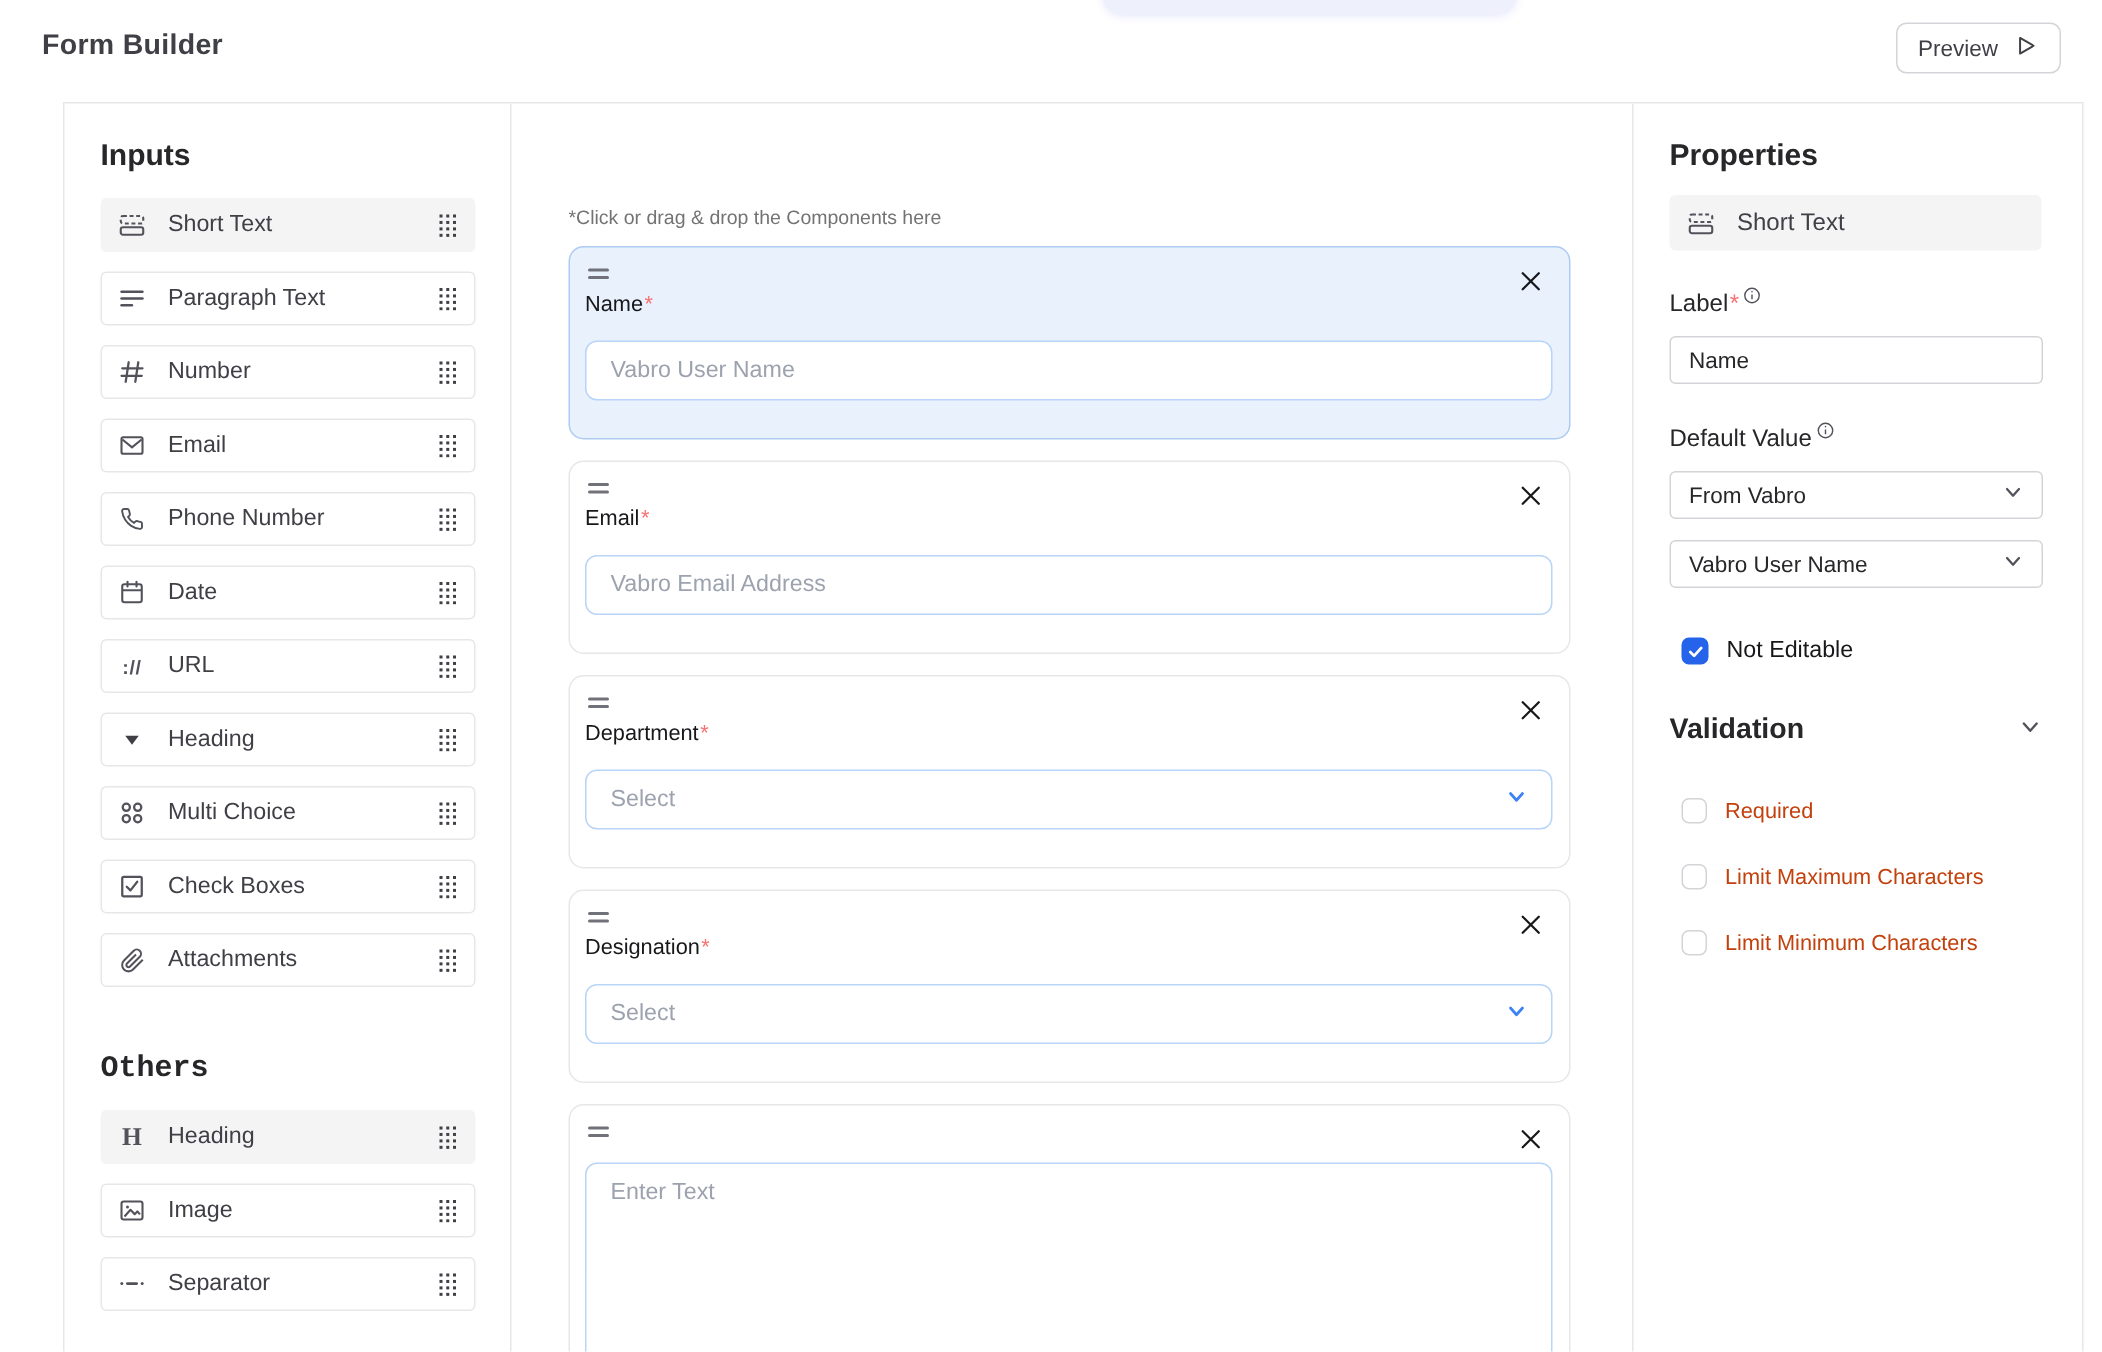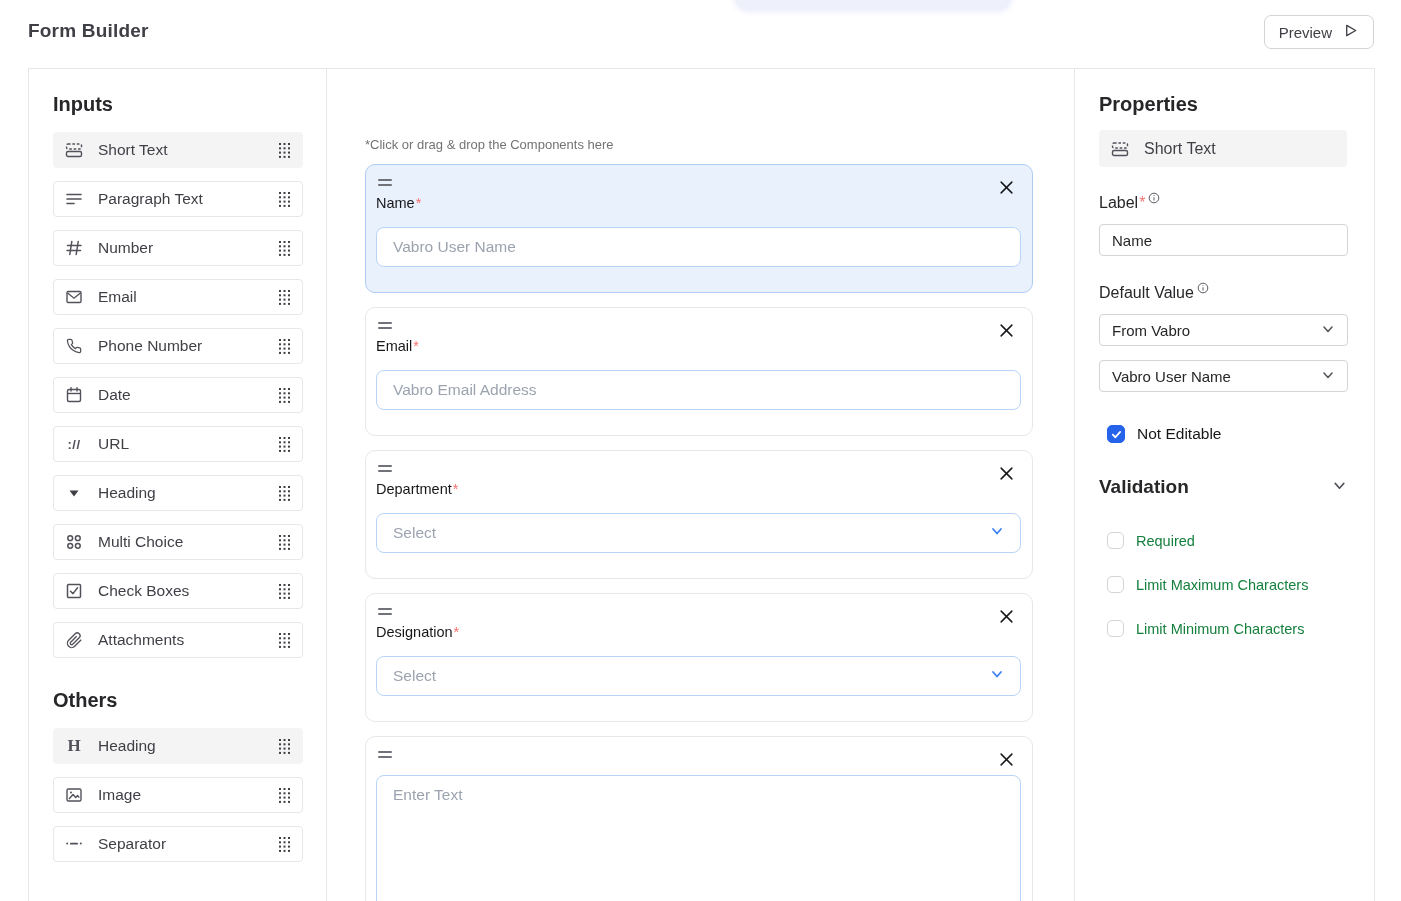--- a/index.html
+++ b/index.html
@@ -19,31 +19,31 @@
     font-size:19px; font-weight:700; color:#3f3f46; letter-spacing:.2px;
   }
   .preview-btn {
     position:absolute; right:27px; top:15px; height:34px;
     display:flex; align-items:center; gap:10px; padding:0 14px;
     border:1px solid #d4d4d8; border-radius:7px; background:#fff;
     font-size:15px; color:#3f3f46; cursor:pointer;
   }
   
   .container {
-    position:absolute; left:28px; top:68px; width:1347px; height:834px;
+    position:absolute; left:42px; top:68px; width:1347px; height:834px;
     border:1px solid #e7e7ea; border-bottom:none;
     display:flex; overflow:hidden; background:#fff;
   }
   .col-left  { width:298px; border-right:1px solid #e7e7ea; padding:24px; }
   .col-mid   { flex:1; padding:24px 38px; }
   .col-right { width:300px; border-left:1px solid #e7e7ea; padding:24px 27px 28px 24px; }
 
   
   .group-title { font-size:20px; font-weight:700; color:#27272a; margin-bottom:16px; }
-  .group-title.others { margin-top:31px; }
+  .group-title.others { margin-top:43px;font-family:Liberation Mono, monospace; }
   .palette-item {
     width:250px; height:36px; margin-bottom:13px;
     border:1px solid #e7e7ea; border-radius:4px; background:#fff;
     display:flex; align-items:center; padding:0 11px; gap:15px; cursor:pointer;
   }
   .palette-item.selected { background:#f4f4f5; border-color:#f4f4f5; }
   .palette-item .p-label { font-size:15.5px; color:#3f3f46; }
   .p-icon { width:18px; height:18px; display:flex; align-items:center; justify-content:center; flex:none; color:#52525b; }
   .p-icon svg { display:block; }
   .p-icon.txt { font-size:13px; font-weight:700; color:#52525b; letter-spacing:.5px; }
@@ -99,21 +99,21 @@
     border:1.5px solid #d4d4d8; background:#fff; display:flex; align-items:center; justify-content:center;
   }
   .chk.checked { background:#2563eb; border-color:#2563eb; }
   .chk-label { font-size:15.5px; color:#18181b; }
   .validation-head {
     margin-top:33px; display:flex; align-items:center; justify-content:space-between;
     font-size:19px; font-weight:700; color:#27272a; cursor:pointer;
   }
   .validation-opts { margin-top:34px; display:flex; flex-direction:column; gap:27px; }
   .validation-opts .chk { width:17px; height:17px; }
-  .validation-opts .chk-label { font-size:14.5px; color:#15803d; }
+  .validation-opts .chk-label { font-size:14.5px; color:#c2410c; }
 </style>
 </head>
 <body>
 
 <div class="toast"></div>
 
 <div class="page-title">Form Builder</div>
 <button class="preview-btn">
   <span>Preview</span>
   <span>

